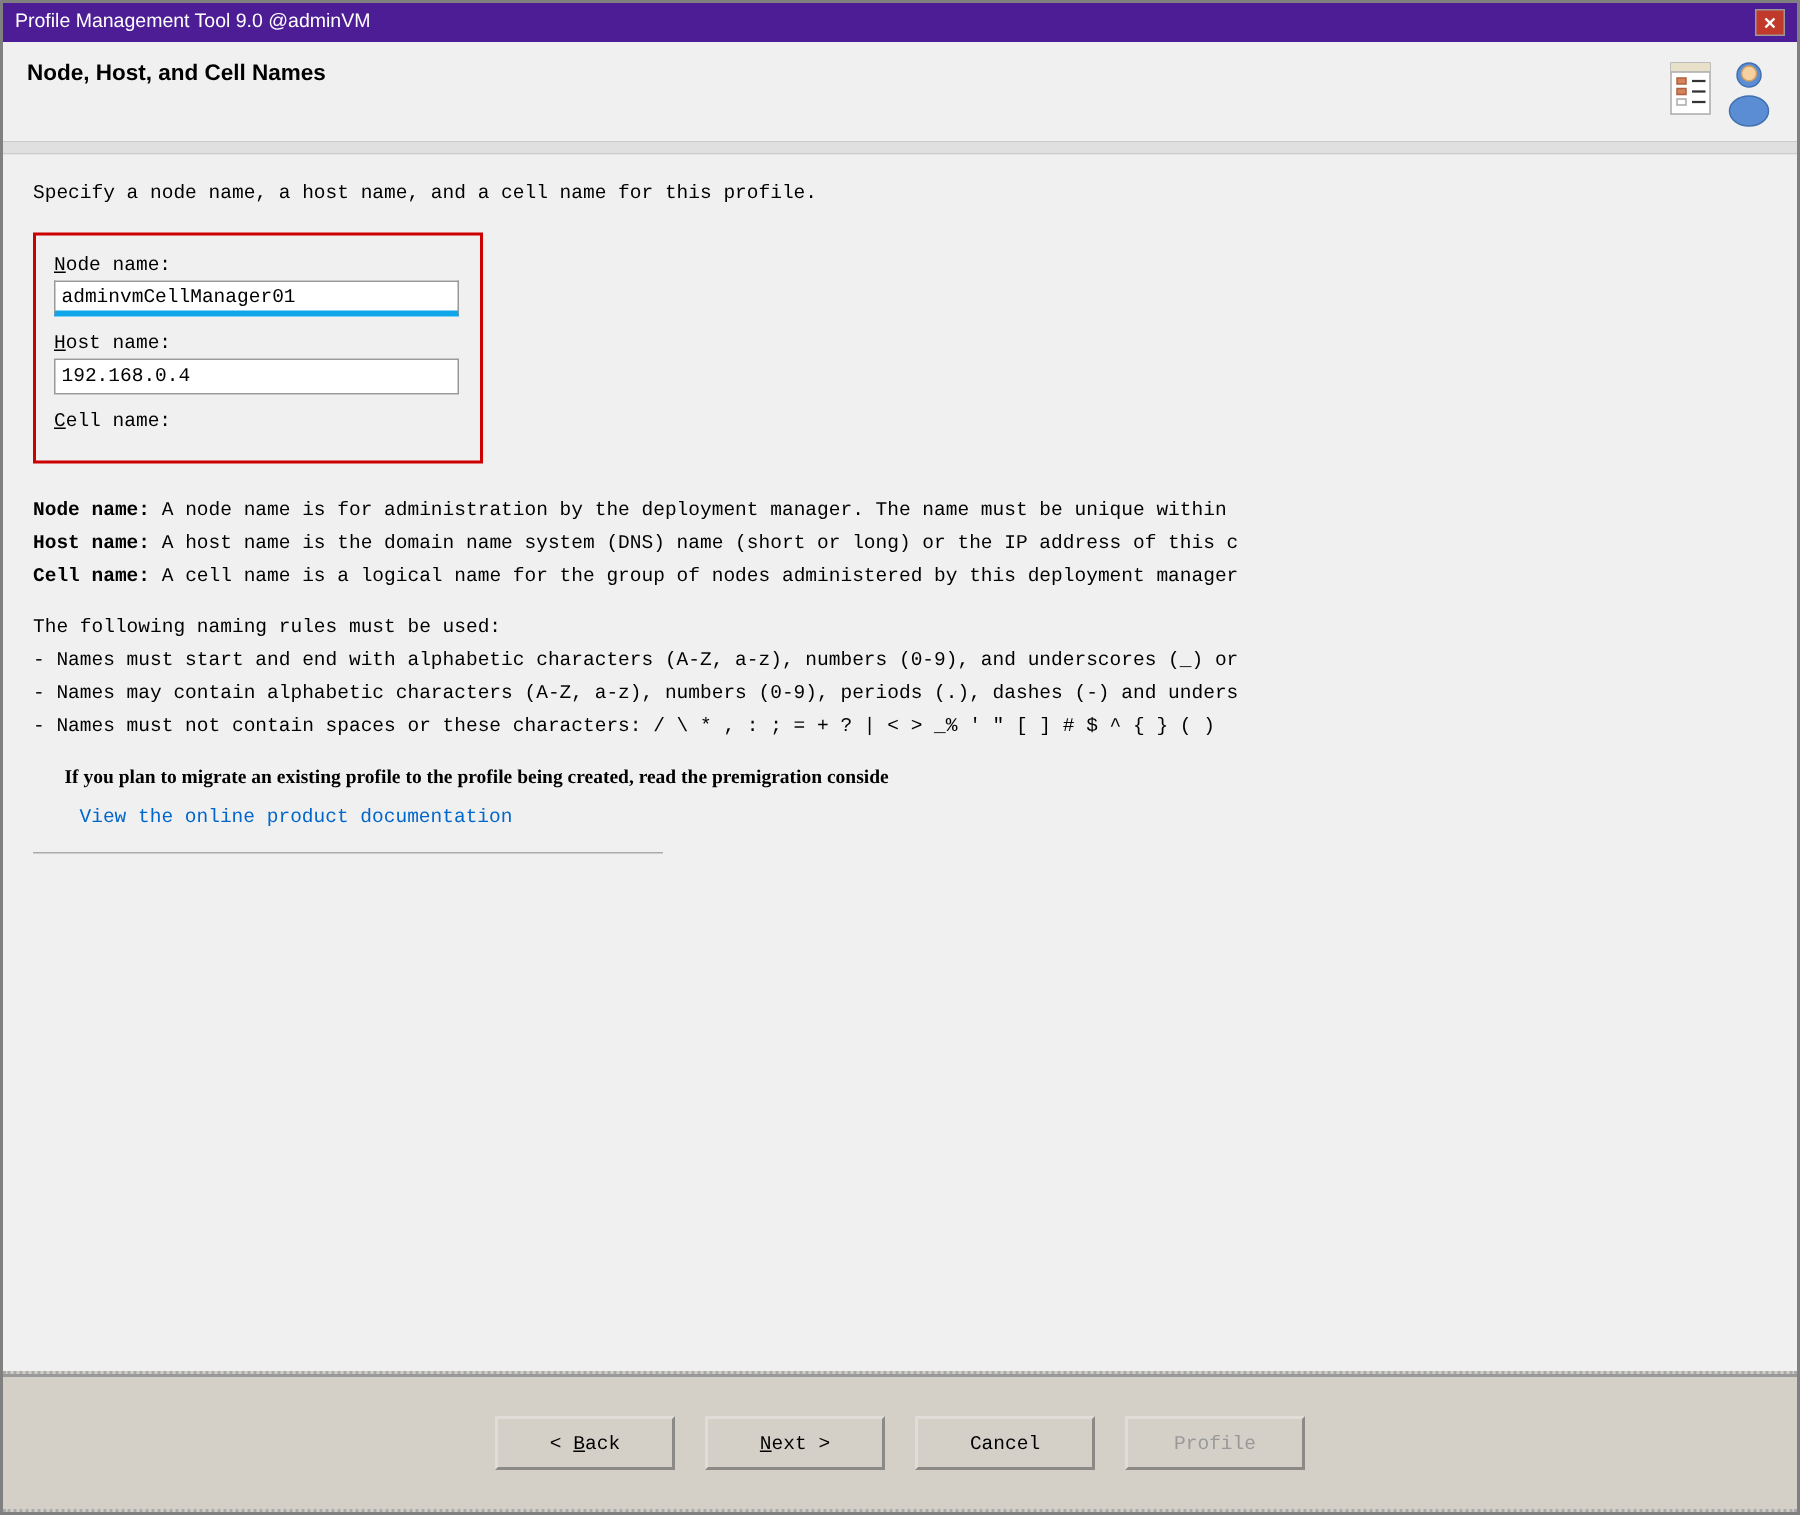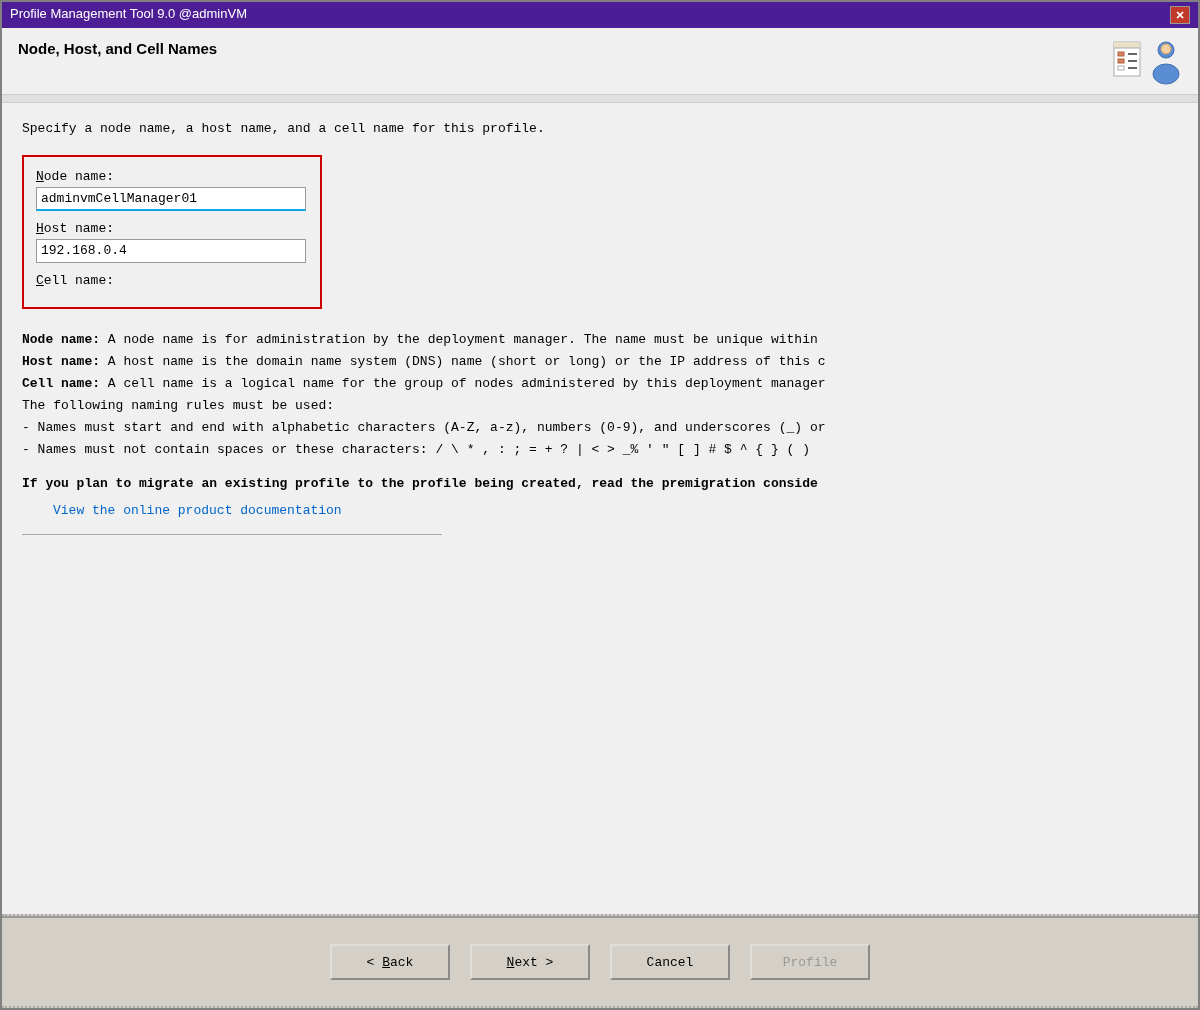--- a/index.html
+++ b/index.html
@@ -113,52 +113,54 @@
     .field-input {
       width: 270px;
       height: 24px;
       border: 1px solid #999;
       padding: 2px 4px;
       font-family: 'Courier New', Courier, monospace;
       font-size: 13px;
       background: white;
     }
     .field-input.active {
-      border-bottom: 2px solid #0ea5e9;
+      border-bottom: 4px solid #0ea5e9;
       outline: none;
     }
     .info-text {
       font-family: 'Courier New', Courier, monospace;
       font-size: 13px;
       color: #000;
       line-height: 1.7;
+      margin-bottom: 12px;
     }
     .info-text strong {
       font-weight: bold;
     }
     .rules-text {
       font-family: 'Courier New', Courier, monospace;
       font-size: 13px;
       color: #000;
       line-height: 1.7;
       margin-bottom: 12px;
     }
     .link-text {
       color: #0066cc;
       text-decoration: none;
       font-family: 'Courier New', Courier, monospace;
       font-size: 13px;
       cursor: pointer;
     }
     .migration-text {
-      font-family: Liberation Mono, monospace;
+      font-family: Liberation Serif, serif;
       font-size: 13px;
       color: #000;
       line-height: 1.7;
       margin-bottom: 8px;
+      margin-left: 21px;
     }
     .separator {
       height: 1px;
       background: #aaa;
       margin: 16px 0;
       width: 420px;
     }
     .bottom-area {
       height: 90px;
       background: #d4d0c8;
@@ -259,20 +261,21 @@
       <div class="info-text">
         <div><strong>Node name:</strong> A node name is for administration by the deployment manager. The name must be unique within</div>
         <div><strong>Host name:</strong> A host name is the domain name system (DNS) name (short or long) or the IP address of this c</div>
         <div><strong>Cell name:</strong> A cell name is a logical name for the group of nodes administered by this deployment manager</div>
       </div>
 
       
       <div class="rules-text">
         <div>The following naming rules must be used:</div>
         <div>- Names must start and end with alphabetic characters (A-Z, a-z), numbers (0-9), and underscores (_) or</div>
+        <div>- Names may contain alphabetic characters (A-Z, a-z), numbers (0-9), periods (.), dashes (-) and unders</div>
         <div>- Names must not contain spaces or these characters: / \ * , : ; = + ? | &lt; &gt; _% ' " [ ] # $ ^ { } ( )</div>
       </div>
 
       
       <div class="migration-text">
         <strong>If you plan to migrate an existing profile to the profile being created, read the premigration conside</strong>
       </div>
 
       
       <div style="margin-bottom: 16px; margin-left: 31px;">

